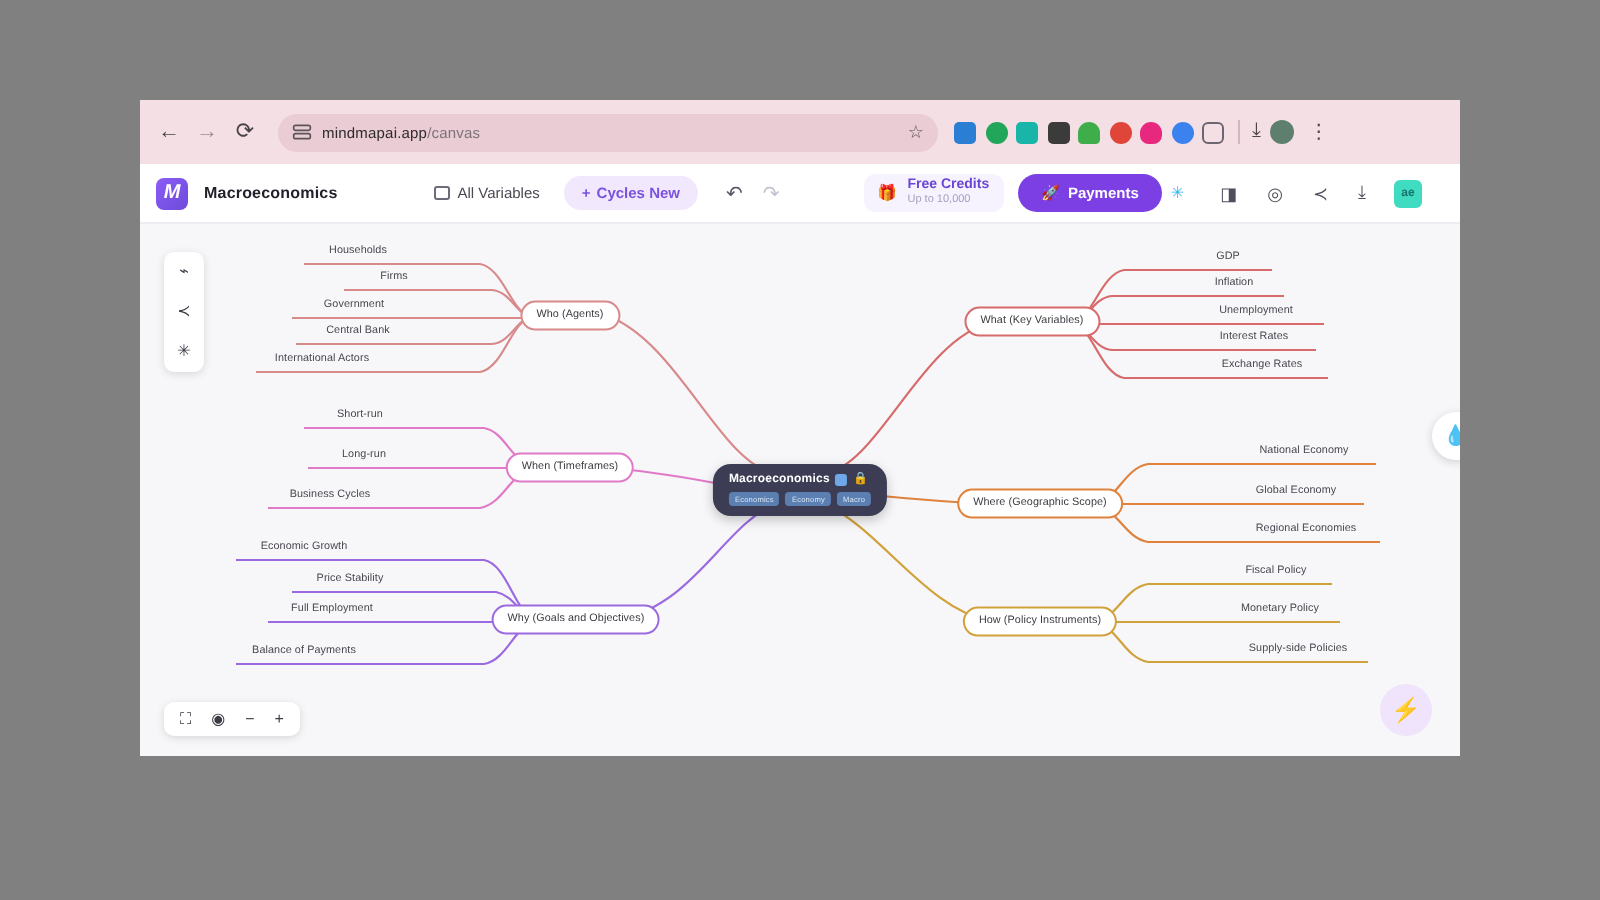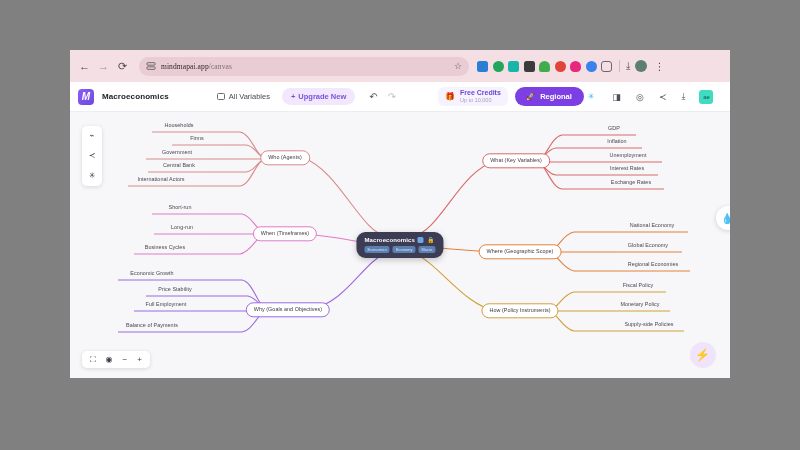--- a/index.html
+++ b/index.html
@@ -36,21 +36,21 @@
   .navbtn.dim { color: #9b8e94; }
   .omnibox {
     margin-left: 6px;
     height: 19px; width: 330px;
     background: #e9ccd4; border-radius: 10px;
     display: flex; align-items: center;
     padding: 0 7px;
     gap: 5px;
   }
   .omni-icon { width: 10px; height: 10px; flex: 0 0 auto; color:#5d545a; }
-  .omni-text { font-size: 7.5px; color: #2f2a2d; white-space: nowrap; letter-spacing: .1px; font-family: Liberation Serif, serif;}
+  .omni-text { font-size: 7.5px; color: #2f2a2d; white-space: nowrap; letter-spacing: .1px;}
   .omni-text .path { color: #7d7279; }
   .star { margin-left: auto; font-size: 9px; color: #5d545a; }
   .ext-row { display: flex; align-items: center; gap: 4.5px; margin-left: 8px; }
   .ext {
     width: 11px; height: 11px; border-radius: 2.5px;
     display: block;
   }
   .ext.round { border-radius: 50%; }
   .chrome-sep { width:1px; height:12px; background:#d3b6be; margin:0 2px; }
   .ext-glyph { font-size: 10px; line-height: 1; color: #4a4248; }
@@ -248,39 +248,39 @@
       <div class="logo">M</div>
       <div class="doc-title">Macroeconomics</div>
 
       <div class="all-projects">
         <span class="sq-icon"></span>
         <span>All Variables</span>
       </div>
 
       <div class="create-new">
         <span>+</span>
-        <span>Upgrade New</span>
+        <span>Cycles New</span>
       </div>
 
       <div class="undo-redo">
         <span class="undo">↶</span>
         <span class="redo">↷</span>
       </div>
 
       <div class="credits">
         <span class="credits-ico">🎁</span>
         <span class="credits-txt">
           <span class="credits-main" style="display:block">Free Credits</span>
           <span class="credits-sub" style="display:block">Up to 10,000</span>
         </span>
       </div>
 
       <div class="upgrade">
         <span>🚀</span>
-        <span>Regional</span>
+        <span>Payments</span>
       </div>
       <span class="spark-small">✳</span>
 
       <div class="hdr-icons">
         <span class="hdr-ico">◨</span>
         <span class="hdr-ico">◎</span>
         <span class="hdr-ico">≺</span>
         <span class="hdr-ico">⤓</span>
       </div>
       <div class="avatar-app">ae</div>

